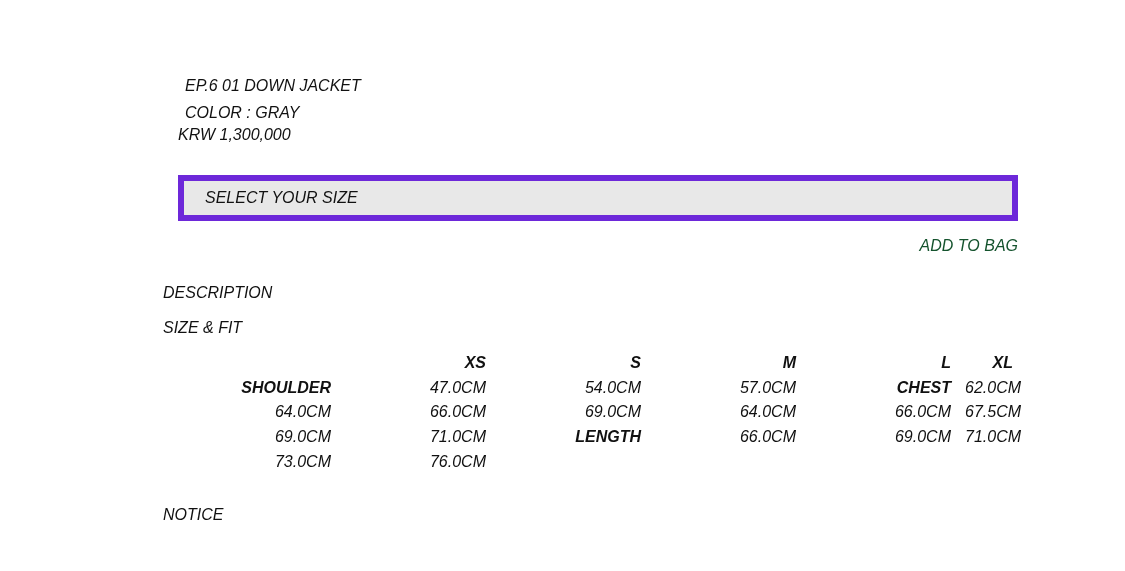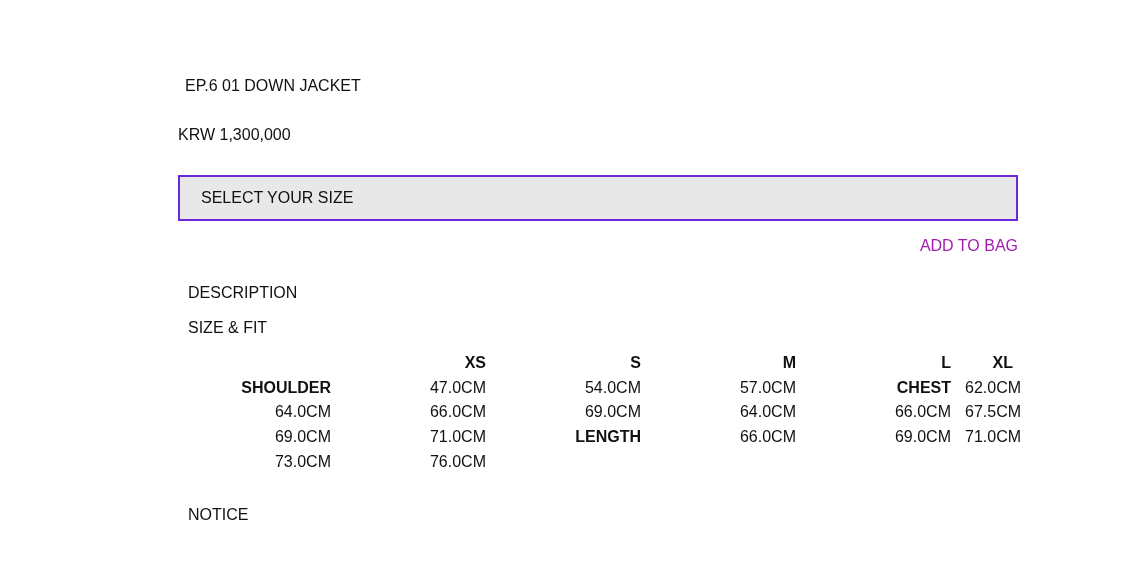--- a/index.html
+++ b/index.html
@@ -1,15 +1,15 @@
 <!DOCTYPE html>
 <html><head>
 <meta charset="utf-8">
 <style>
-  * { margin: 7px; padding: 0; box-sizing: border-box; }
+  * { margin: 7px; padding: 0; box-sizing: border-box; font-style: italic; }
   html, body {
     width: 1125px;
     height: 571px;
     background: #ffffff;
     font-family: "Liberation Sans", sans-serif;
     color: #111111;
     overflow: hidden;
   }
   body { position: relative; }
 
@@ -28,47 +28,47 @@
     font-size: 16px;
     line-height: 20px;
   }
 
   .size-select {
     position: absolute;
     left: 157px;
     top: 154px;
     width: 840px;
     height: 46px;
-    border: 2px solid #6d28d9;
+    border: 6px solid #6d28d9;
     background: #e8e8e8;
     display: flex;
     align-items: center;
     padding-left: 14px;
     font-size: 16px;
     cursor: pointer;
   }
 
   .add-to-bag {
     position: absolute;
     left: 157px;
     top: 215px;
     width: 840px;
     text-align: right;
     font-size: 16px;
     line-height: 20px;
     background: none;
     border: none;
     font-family: "Liberation Sans", sans-serif;
-    color: #a21caf;
+    color: #14532d;
     cursor: pointer;
   }
 
   .section-heading {
     position: absolute;
-    left: 167px;
+    left: 142px;
     font-size: 16px;
     line-height: 20px;
     cursor: pointer;
   }
   .section-description { top: 262px; }
   .section-size-fit   { top: 297px; }
   .section-notice     { top: 484px; }
 
   .size-table {
     position: absolute;
@@ -84,20 +84,21 @@
   }
   .size-table .th,
   .size-table .row-label { font-weight: bold; }
   .size-table .cell { white-space: nowrap; }
 </style>
 </head>
 <body>
 
 <div class="product-header">
   <div>EP.6 01 DOWN JACKET</div>
+  <div>COLOR : GRAY</div>
 </div>
 
 <div class="price">KRW 1,300,000</div>
 
 <div class="size-select">
   <span>SELECT YOUR SIZE</span>
 </div>
 
 <button class="add-to-bag">ADD TO BAG</button>
 

